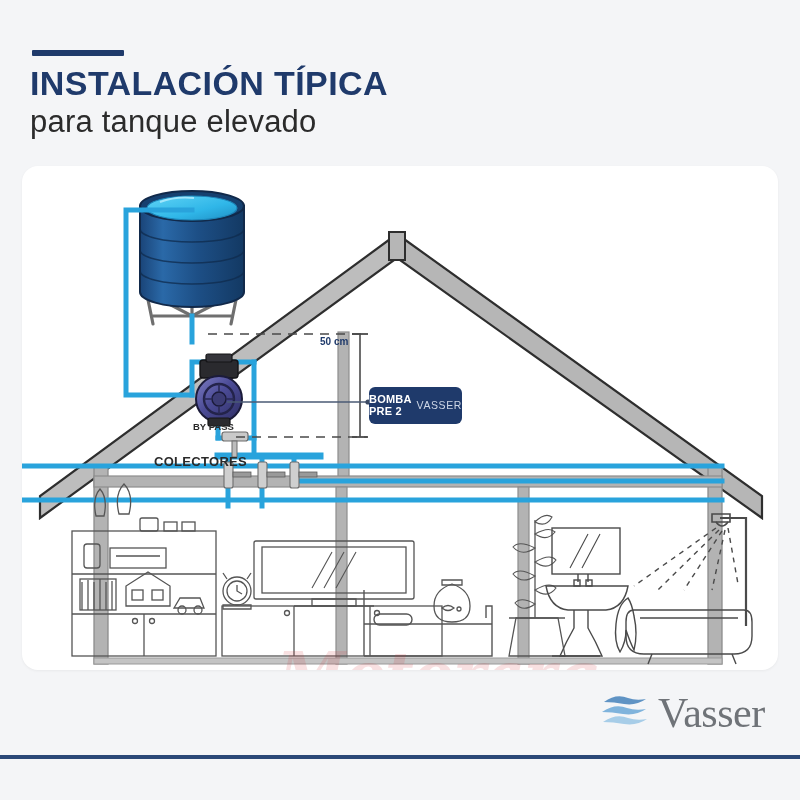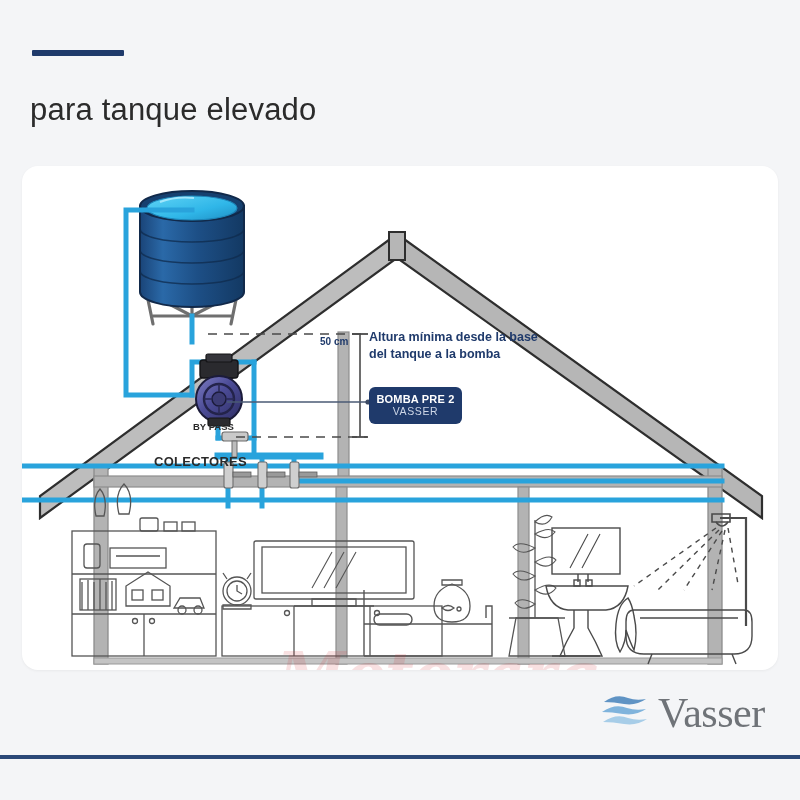--- a/index.html
+++ b/index.html
@@ -16,21 +16,21 @@
   .accent-bar{
     position:absolute;left:32px;top:50px;width:92px;height:6px;
     background:#1f3a6b;border-radius:1px;
   }
   .title-main{
     position:absolute;left:30px;top:64px;
     font-size:34px;font-weight:bold;letter-spacing:.4px;
     color:#1f3a6b;white-space:nowrap;
   }
   .title-sub{
-    position:absolute;left:30px;top:92px;
+    position:absolute;left:30px;top:104px;
     font-size:31px;font-weight:400;letter-spacing:.2px;
     color:#2b2b2b;white-space:nowrap;
   }
 
   
   .card{
     position:absolute;left:22px;top:166px;width:756px;height:504px;
     background:#ffffff;border-radius:16px;
     box-shadow:0 1px 3px rgba(0,0,0,.05);
     overflow:hidden;
@@ -67,21 +67,21 @@
   .lbl-colectores{
     position:absolute;left:154px;top:454px;
     font-size:13px;font-weight:bold;letter-spacing:.3px;color:#2a2a2a;
     white-space:nowrap;
   }
 
   
   .badge{
     position:absolute;left:369px;top:387px;width:93px;height:37px;
     background:#1f3a6b;border-radius:6px;
-    display:flex;flex-direction:column;align-items:center;justify-content:center;
+    display:flex;flex-direction:row;align-items:center;justify-content:center;
     line-height:1.08;
   }
   .badge-t1{font-size:11px;font-weight:bold;color:#ffffff;letter-spacing:.2px;}
   .badge-t2{font-size:10.5px;font-weight:400;color:#cdd6e6;letter-spacing:.6px;}
 
   
   .logo{position:absolute;left:600px;top:692px;display:flex;align-items:center;gap:6px;}
   .logo-mark{width:52px;height:40px;}
   .logo-text{
     font-family:"Liberation Serif", serif;
@@ -90,20 +90,21 @@
   .footer-rule{
     position:absolute;left:0;top:755px;width:800px;height:4px;background:#2b4877;
   }
 </style>
 </head>
 <body>
 
 <div id="stage">
 
   <div class="accent-bar"></div>
+  <div class="title-main">INSTALACIÓN TÍPICA</div>
   <div class="title-sub">para tanque elevado</div>
 
   <div class="card">
 
     <svg class="svg-scene" viewBox="0 0 756 504">
       <defs>
         <linearGradient id="tankG" x1="0" y1="0" x2="1" y2="0">
           <stop offset="0%" stop-color="#1a4478"></stop>
           <stop offset="22%" stop-color="#2a69a8"></stop>
           <stop offset="55%" stop-color="#1d4f86"></stop>
@@ -354,21 +355,20 @@
 
     <div class="watermark">
       <div class="wm-word">Motorarg</div>
 
     </div>
 
   </div>
 
   <div class="ann-50cm">50 cm</div>
 
-  <div class="ann-altura">Altura mínima desde la base del tanque a la bomba</div>
 
   <div class="badge">
     <div class="badge-t1">BOMBA PRE 2</div>
     <div class="badge-t2">VASSER</div>
   </div>
 
   <div class="lbl-bypass">BY PASS</div>
 
   <div class="lbl-colectores">COLECTORES</div>
 

